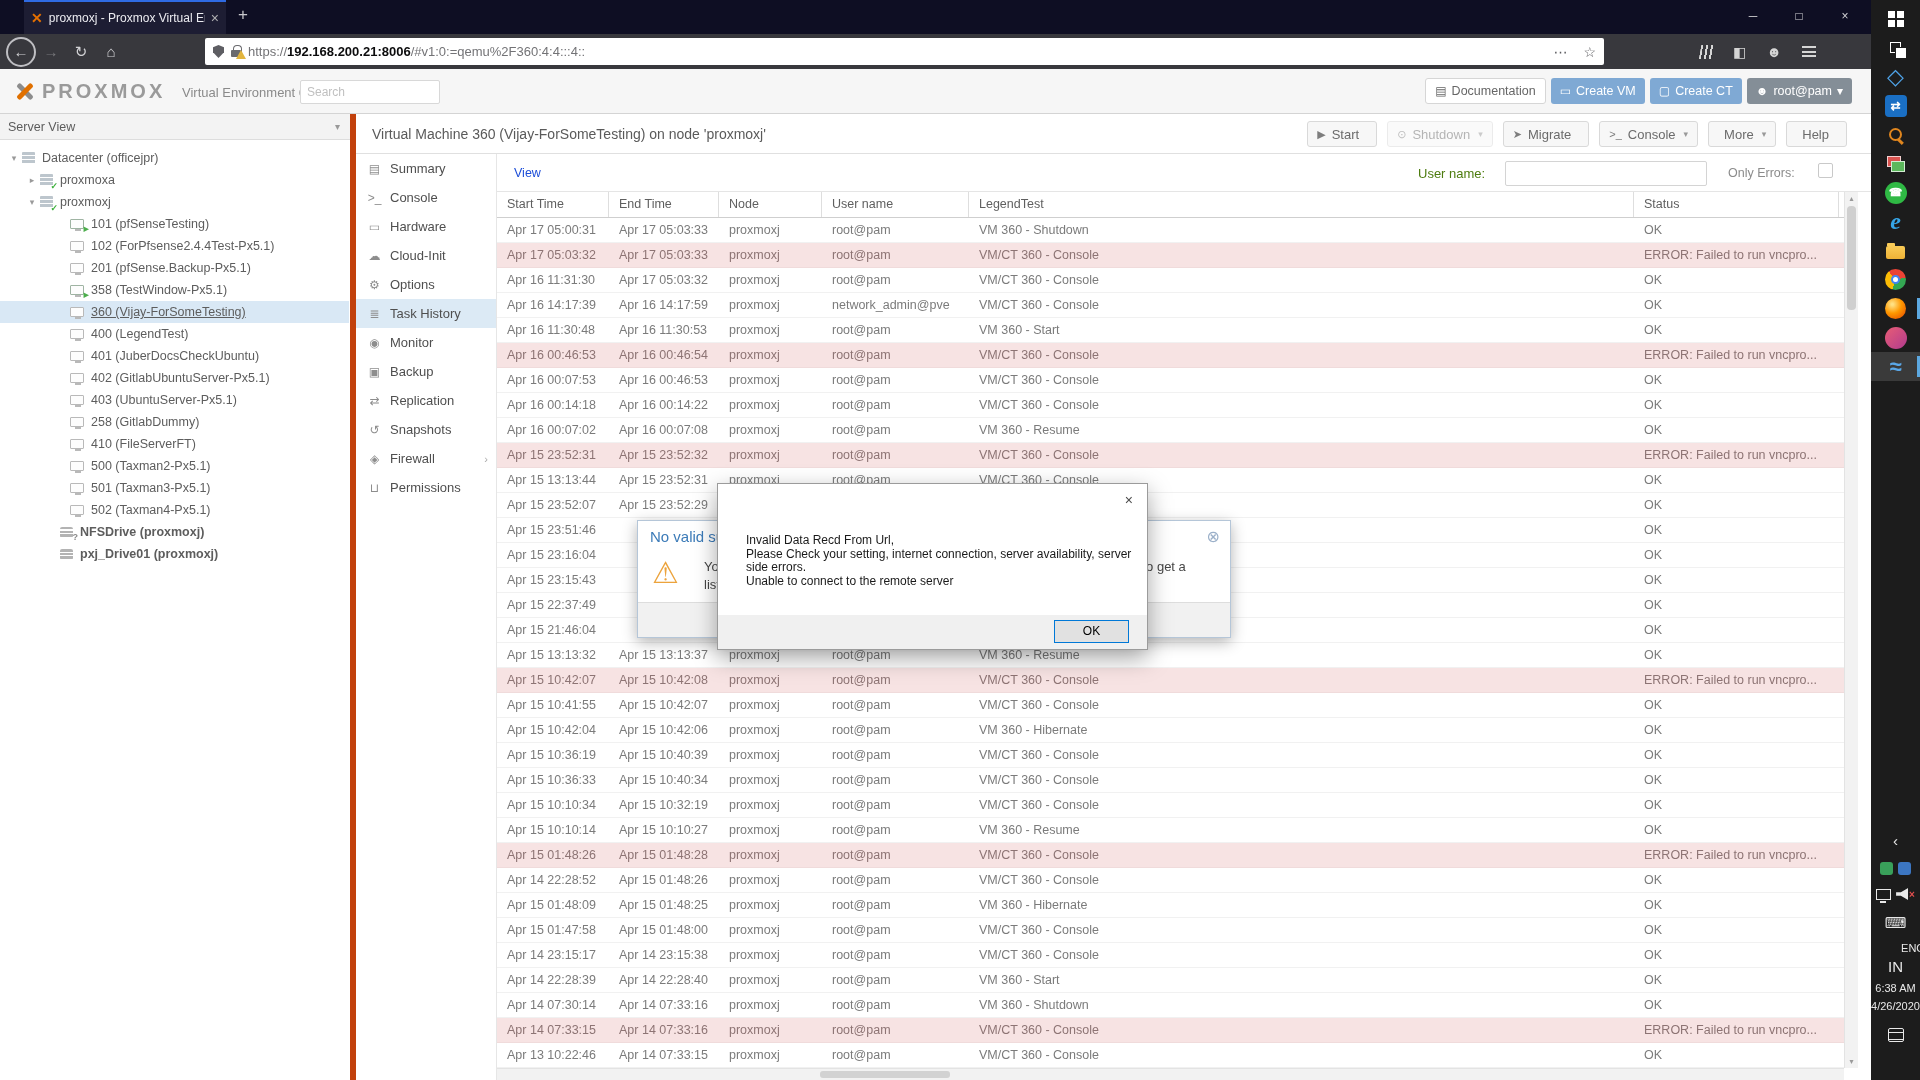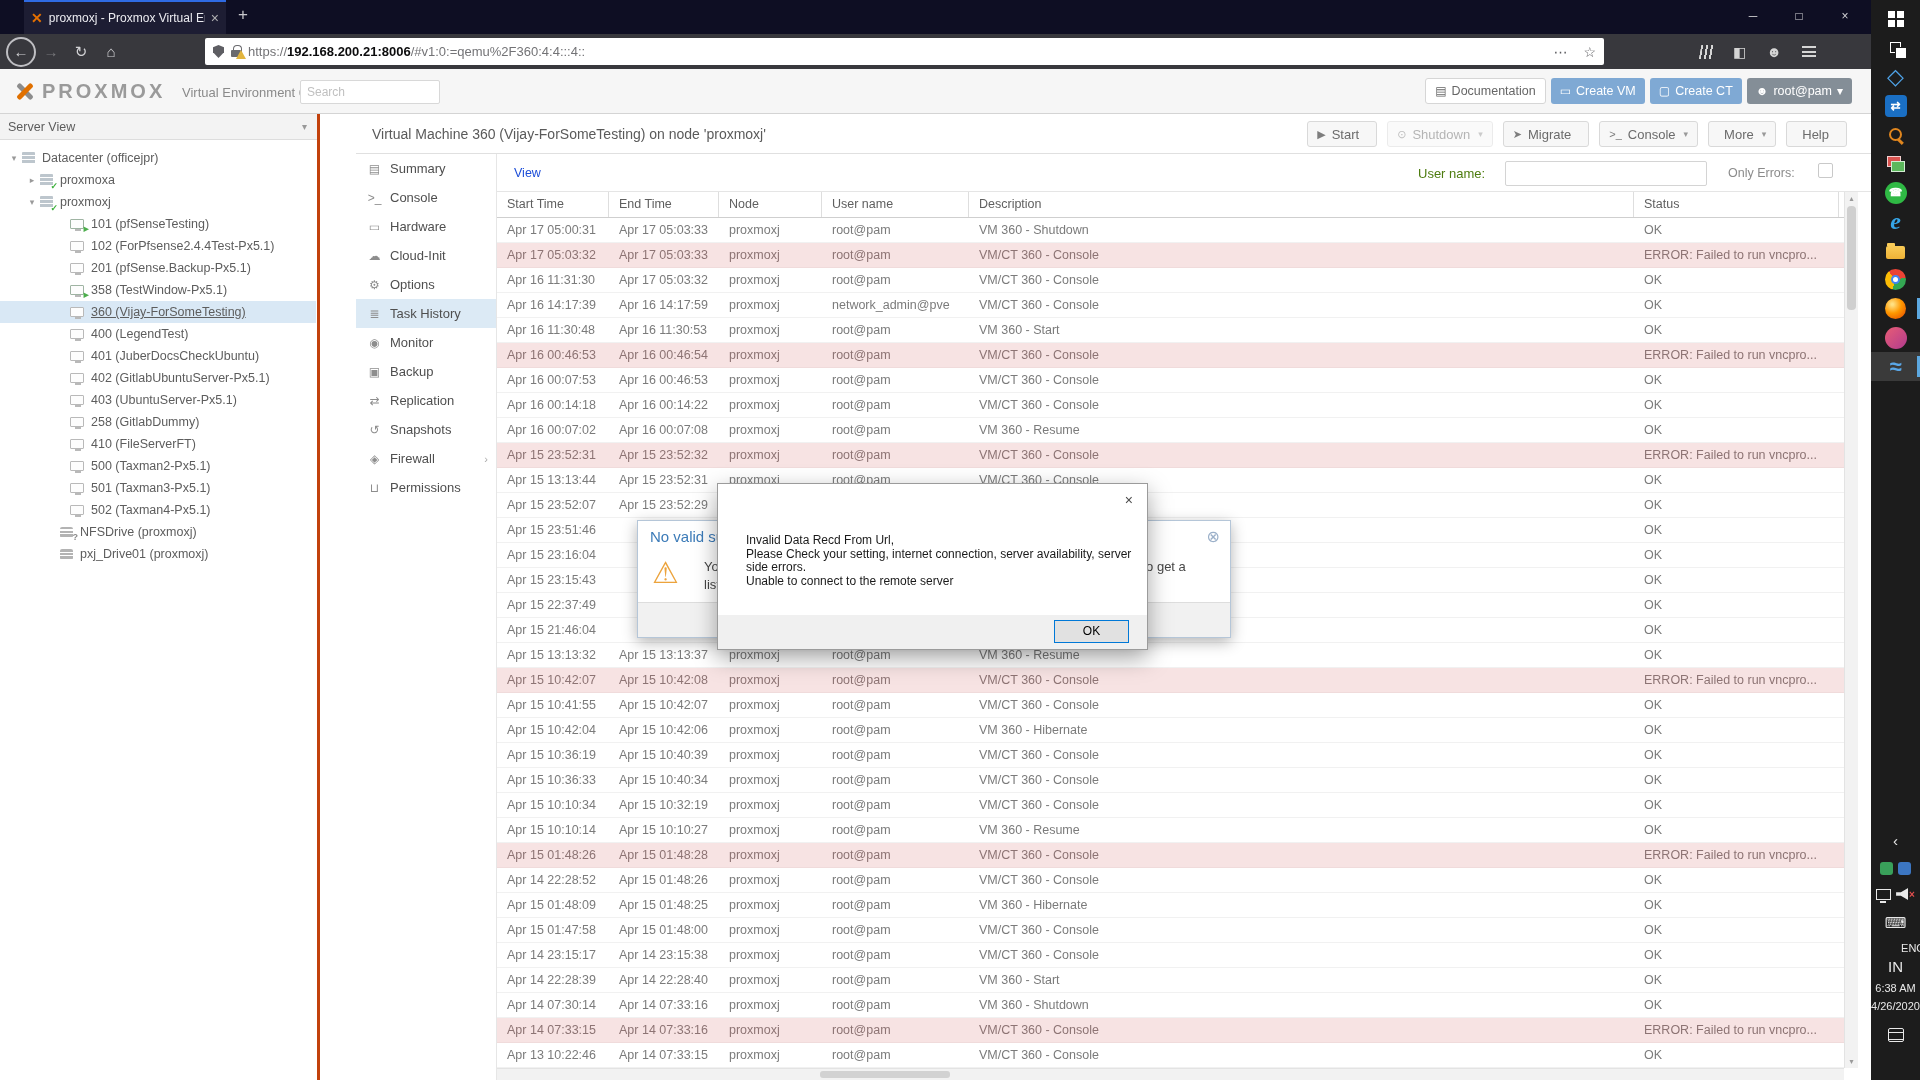--- a/index.html
+++ b/index.html
@@ -54,32 +54,32 @@
   
   .title-row { position:absolute; left:356px; top:114px; width:1515px; height:40px; background:#fff; border-bottom:1px solid #e0e0e0; }
   .page-title { position:absolute; left:16px; top:12px; font-size:14px; color:#5a5a5a; }
   .actions { position:absolute; right:24px; top:7px; display:flex; gap:10px; }
   .abtn { height:26px; background:#f7f7f7; border:1px solid #d9d9d9; border-radius:3px; color:#6b6b6b; font-size:13px; display:flex; align-items:center; gap:6px; padding:0 9px; }
   .abtn .ic { font-size:11px; color:#7d7d7d; }
   .abtn .crt { font-size:9px; color:#999; margin-left:2px; }
   .abtn.disabled { opacity:.5; }
 
   
-  .tree-panel { position:absolute; left:0; top:114px; width:320px; bottom:0; background:#fff; border-right:3px solid #c2410c; }
+  .tree-panel { position:absolute; left:0; top:114px; width:356px; bottom:0; background:#fff; border-right:6px solid #c2410c; }
   .tree-head { height:26px; background:#f3f3f3; border-bottom:1px solid #ddd; color:#5c5c5c; font-size:12.5px; line-height:26px; padding:0 8px; position:relative; }
   .tree-head .cr { position:absolute; right:10px; color:#999; font-size:10px; }
   .tree-list { position:absolute; left:0; top:33px; right:1px; bottom:0; overflow:hidden; }
   .titem { height:22px; display:flex; align-items:center; font-size:12.5px; color:#5d5d5d; white-space:nowrap; }
   .titem.sel { background:#d9e8f5;text-decoration:underline; }
   .titem .caret { width:12px; color:#9a9a9a; font-size:9px; text-align:center; flex:none; }
   .titem .ticon { position:relative; flex:none; margin:0 7px 0 2px; }
   .titem.lv0 { padding-left:8px; }
   .titem.lv1 { padding-left:26px; }
   .titem.lv2 { padding-left:56px; }
-  .titem.lv2.st { padding-left:46px; }
+  .titem.lv2.st { padding-left:46px;font-weight:bold; }
   .i-dc, .i-node { width:13px; height:12px; background:repeating-linear-gradient(180deg,#bdc6cd 0 3px,#fff 3px 4px); border-radius:1px; }
   .i-node::after { content:"✓"; position:absolute; right:-5px; bottom:-5px; color:#3cb03c; font-size:9px; font-weight:bold; }
   .i-vm, .i-vmr { width:14px; height:10px; border:1px solid #b9b9b9; border-radius:1px; background:#fdfdfd; }
   .i-vm::after, .i-vmr::after { content:""; position:absolute; left:4px; bottom:-3px; width:6px; height:2px; background:#b9b9b9; }
   .i-vmr { border-color:#9fb4a3; }
   .i-vmr::before { content:"▸"; position:absolute; right:-6px; bottom:-7px; color:#4cae4c; font-size:11px; }
   .i-st { width:13px; height:11px; background:repeating-linear-gradient(180deg,#b3b3b3 0 2.5px,#fff 2.5px 3.7px); border-radius:2px; }
   .i-q::after { content:"?"; position:absolute; right:-5px; bottom:-4px; color:#8a8a8a; font-size:9px; font-weight:bold; }
 
   
@@ -450,21 +450,21 @@
       <input class="uninput" style="">
       <span class="oelabel">Only Errors:</span>
       <span class="oecheck"></span>
     </div>
     <div class="ghead">
 
     <span class="hc c0">Start Time</span>
         <span class="hc c1">End Time</span>
         <span class="hc c2">Node</span>
         <span class="hc c3">User name</span>
-        <span class="hc c4">Description</span>
+        <span class="hc c4">LegendTest</span>
         <span class="hc c5">Status</span>
       </div>
     <div class="grows">
 
     <div class="trow">
           <span class="cell c0">Apr 17 05:00:31</span>
           <span class="cell c1">Apr 17 05:03:33</span>
           <span class="cell c2">proxmoxj</span>
           <span class="cell c3">root@pam</span>
           <span class="cell c4">VM 360 - Shutdown</span>

